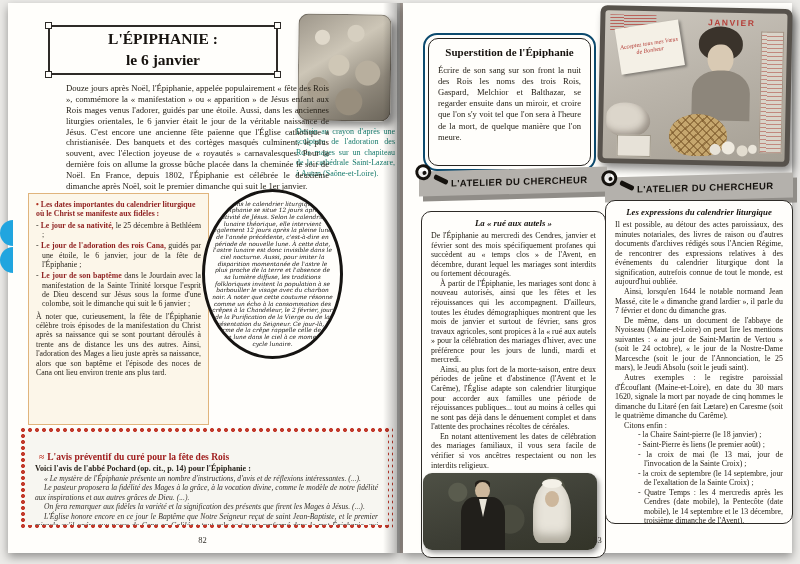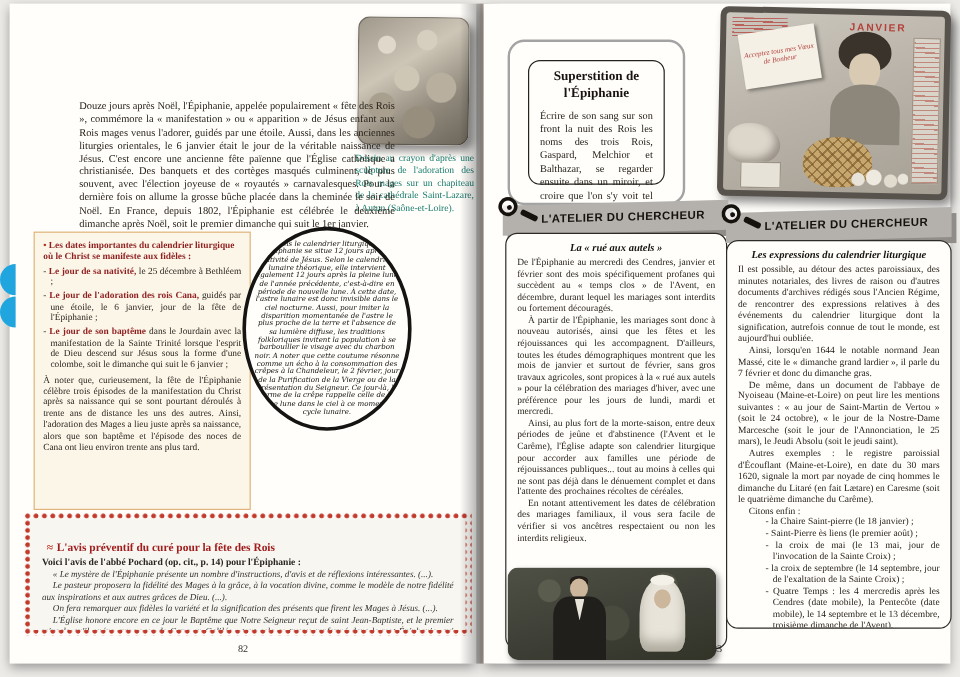--- a/index.html
+++ b/index.html
@@ -61,22 +61,22 @@
   .advice-intro { font-size:8px; color:#2a251e; margin-bottom:1px;font-weight:bold; }
   .ap { font-size:7.6px; font-style:italic; line-height:1.24; text-align:justify; color:#35302a; text-indent:9px; }
 
   .pnum { position:absolute; bottom:8px; left:0; width:100%; text-align:center; font-size:8.5px; color:#33302b; }
 
   .blue-tab { position:absolute; left:0; width:13px; height:26px; background:#21a5df;
               border-radius:13px 0 0 13px; }
   .bt1 { top:220px; } .bt2 { top:247px; }
 
   
-  .sup-box { position:absolute; left:20px; top:30px; width:148px; height:138px;
-             border:2px solid #a3a3a3; border-radius:14px; padding:15px; background:#fffefb; }
+  .sup-box { position:absolute; left:20px; top:30px; width:173px; height:138px;
+             border:2px solid #0c4a6e; border-radius:14px; padding:3px; background:#fffefb; }
   .sup-inner { width:100%; height:100%; border:1px solid #26231f; border-radius:10px; padding:7px 9px 4px 9px; }
   .sup-title { text-align:center; font-weight:bold; font-size:11px; line-height:1.25; color:#17130f; margin-bottom:5px; }
   .sup-body { font-size:8.6px; line-height:1.3; text-align:justify; color:#272219; }
 
   .postcard { position:absolute; left:196px; top:4px; width:192px; height:158px; background:#57524c;
               border-radius:7px; padding:5px; transform:rotate(1.2deg);
               box-shadow:4px 5px 8px rgba(0,0,0,.45); }
   .pc-scene { position:relative; width:100%; height:100%; overflow:hidden; border-radius:3px;
               background:linear-gradient(160deg,#cdc8bf 0%, #bab4aa 45%, #a59f94 100%); }
   .pc-poem { position:absolute; left:5px; top:4px; width:46px; height:17px; opacity:.75;
@@ -121,21 +121,21 @@
             letter-spacing:.4px; color:#15120e; white-space:nowrap; }
   .magnifier { position:absolute; left:-4px; top:-9px; width:36px; height:36px; transform:rotate(-14deg); z-index:3; }
   .mag-glass { position:absolute; left:2px; top:2px; width:16px; height:16px; border:3.5px solid #15120e;
                border-radius:50%; background:rgba(255,255,255,.75); }
   .mag-dot { position:absolute; left:9px; top:9px; width:4px; height:4px; background:#15120e; border-radius:50%; }
   .mag-handle { position:absolute; left:18px; top:19px; width:15px; height:4.5px; background:#15120e;
                 border-radius:2px; transform:rotate(40deg); }
 
   .colbox { position:absolute; border:1.2px solid #2e2b27; border-radius:10px; background:#fffefb;
             padding:6px 9px 4px 9px; overflow:hidden; }
-  .col-l { left:18px; top:191px; width:185px; height:347px; }
+  .col-l { left:18px; top:208px; width:185px; height:347px; }
   .col-r { left:202px; top:197px; width:188px; height:324px; }
   .col-title { text-align:center; font-weight:bold; font-style:italic; font-size:8.8px; color:#17130f; margin-bottom:3px; }
   .cp { font-size:7.9px; line-height:1.21; text-align:justify; color:#272219; }
   .cp + .cp { text-indent:9px; }
   .cl { font-size:7.9px; line-height:1.21; text-align:justify; color:#272219; padding-left:13px; text-indent:-6px;margin-left:16px; }
 
   .wedding { position:absolute; left:20px; top:470px; width:174px; height:77px; border-radius:9px; overflow:hidden;
              background:radial-gradient(circle at 20% 25%, #5a5c4e 0 9px, rgba(0,0,0,0) 10px),
                         radial-gradient(circle at 75% 20%, #515244 0 11px, rgba(0,0,0,0) 12px),
                         radial-gradient(circle at 50% 60%, #4a4b3f 0 14px, rgba(0,0,0,0) 15px),
@@ -152,20 +152,30 @@
   .bride-face { position:absolute; right:38px; top:18px; width:14px; height:16px; background:#cdb79c; border-radius:50%; }
   .bride-crown { position:absolute; right:35px; top:6px; width:20px; height:9px; background:#f4f1e8; border-radius:50%; }
 </style>
 </head>
 <body>
 
 <div class="stage">
 
   <div class="page page-l">
 
+    <div class="title-frame">
+      <span class="knob k1"></span>
+      <span class="knob k2"></span>
+      <span class="knob k3"></span>
+      <span class="knob k4"></span>
+      <div class="chapter-title">
+        <div>L'ÉPIPHANIE :</div>
+        <div>le 6 janvier</div>
+      </div>
+    </div>
 
     <div class="photo-sculpture"></div>
     <p class="caption-teal cap-l">Dessin au crayon d'après une sculpture de l'adoration des Rois mages sur un chapiteau de la cathédrale Saint-Lazare, à Autun (Saône-et-Loire).</p>
 
     <p class="intro">Douze jours après Noël, l'Épiphanie, appelée populairement « fête des Rois », commémore la « manifestation » ou « apparition » de Jésus enfant aux Rois mages venus l'adorer, guidés par une étoile. Aussi, dans les anciennes liturgies orientales, le 6 janvier était le jour de la véritable naissance de Jésus. C'est encore une ancienne fête païenne que l'Église catholique a christianisée. Des banquets et des cortèges masqués culminent, le plus souvent, avec l'élection joyeuse de « royautés » carnavalesques. Pour la dernière fois on allume la grosse bûche placée dans la cheminée le soir de Noël. En France, depuis 1802, l'Épiphanie est célébrée le deuxième dimanche après Noël, soit le premier dimanche qui suit le 1er janvier.</p>
 
     <div class="dates-box">
       <p class="dates-head"><span class="bullet">•</span> <span>Les dates importantes du calendrier liturgique où le Christ se manifeste aux fidèles :</span></p>
       <p class="di"><span>- </span><b>Le jour de sa nativité,</b><span> le 25 décembre à Bethléem ;</span></p>
       <p class="di"><span>- </span><b>Le jour de l'adoration des rois Cana,</b><span> guidés par une étoile, le 6 janvier, jour de la fête de l'Épiphanie ;</span></p>

